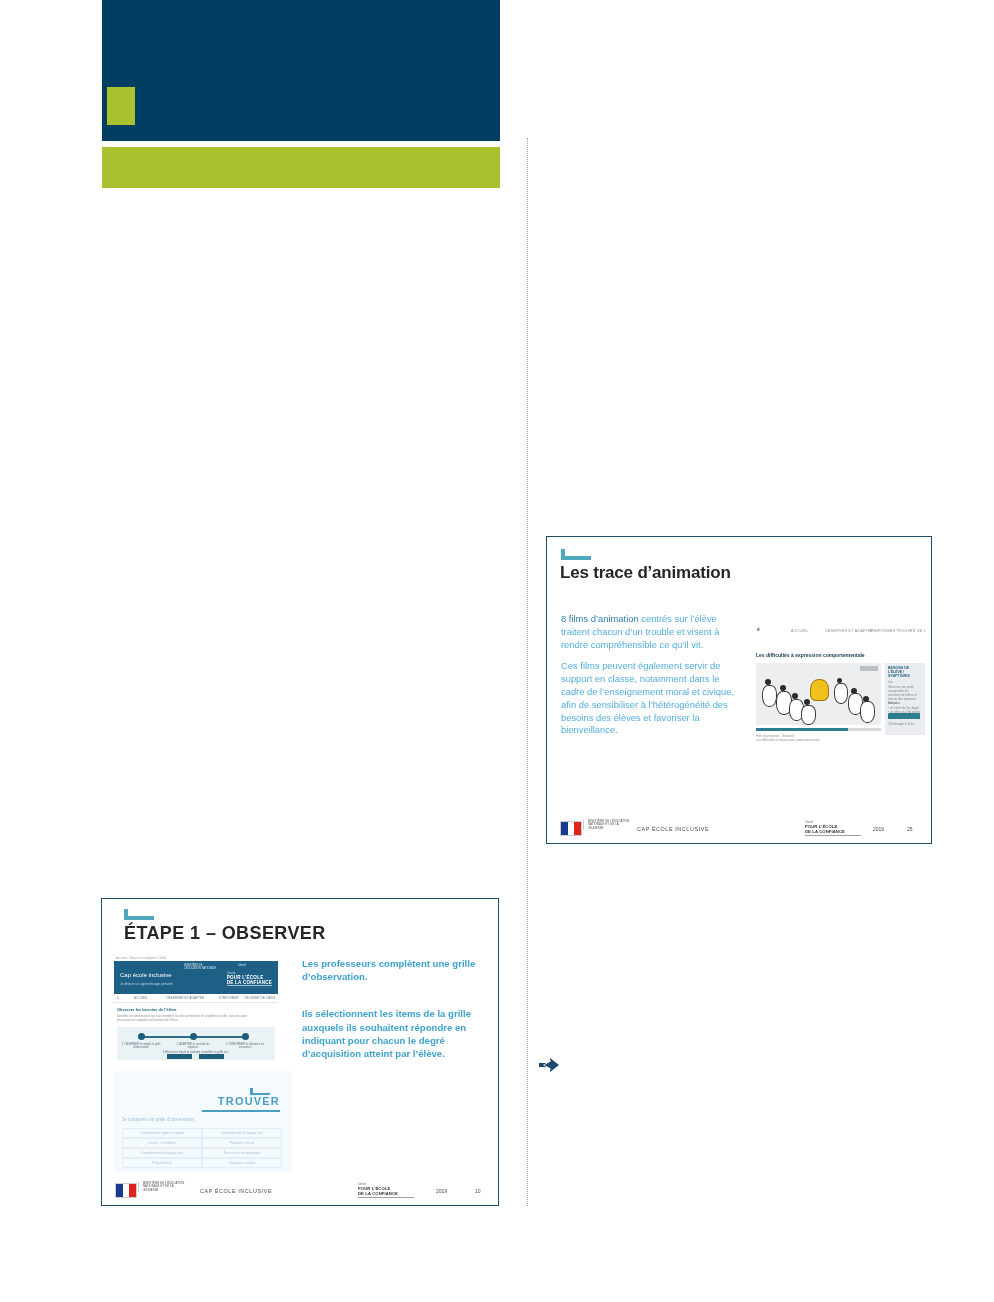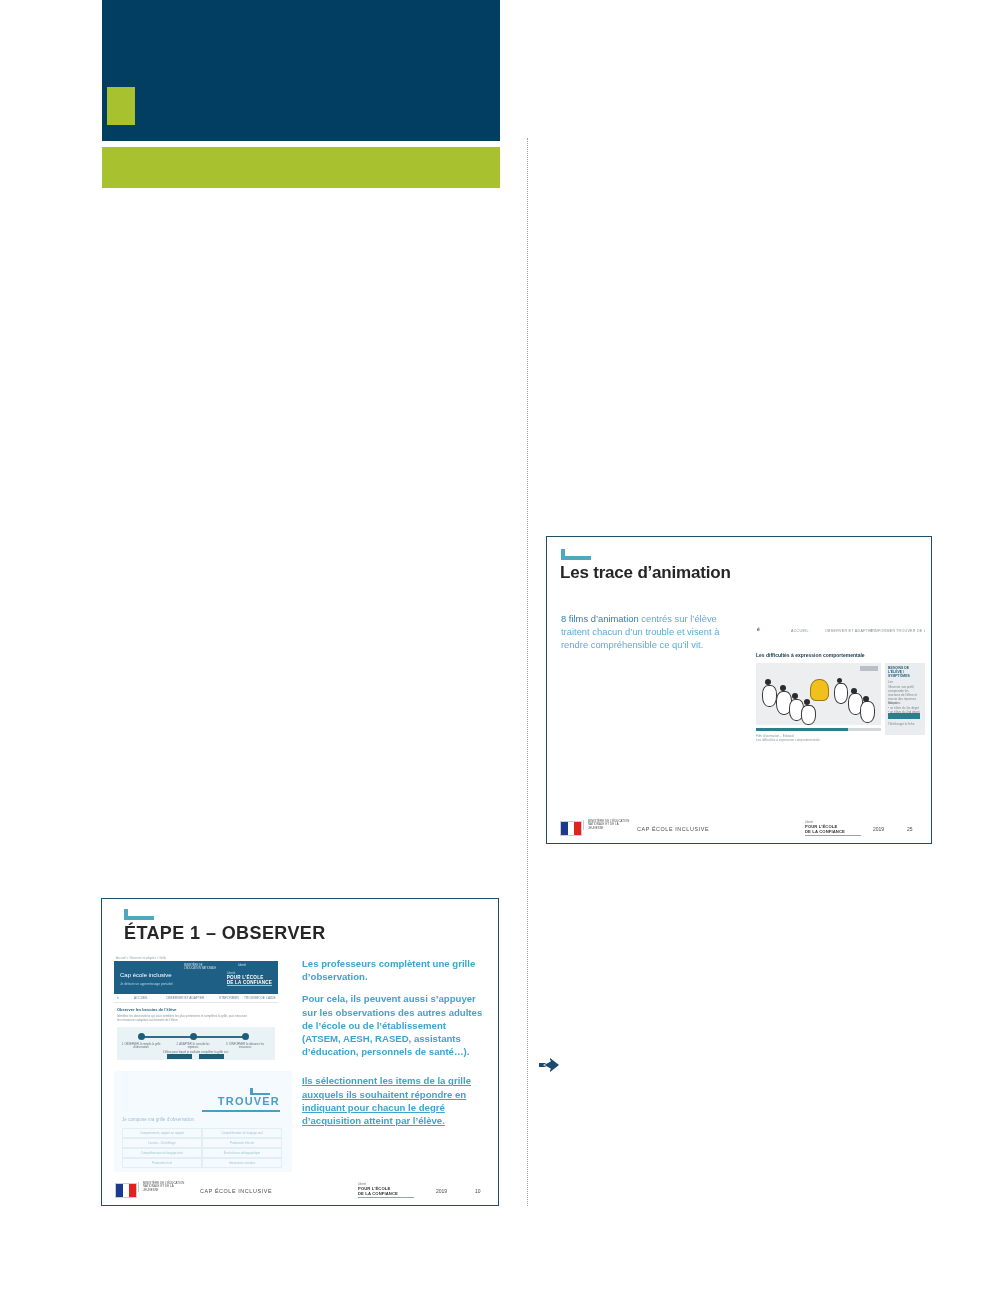--- a/index.html
+++ b/index.html
@@ -175,21 +175,21 @@
 
   #etape-body {
     position: absolute;
     left: 200px; top: 58px; width: 185px;
     color: #3fa3cf;
     font-size: 9.6px;
     line-height: 13.2px;
     font-weight: bold;
   }
   #etape-body p { margin: 0 0 9px 0; }
-  #etape-body p.gap { margin-top: 16px; text-decoration: underline; }
+  #etape-body p.gap { margin-top: 24px; }
 
   
   #cap-grille {
     position: absolute; left: 12px; top: 56px; width: 178px; height: 107px;
     background: #ffffff; overflow: hidden;
   }
   #cap-grille .crumb {
     position: absolute; left: 2px; top: 1px;
     font-size: 3px; color: #9aa3aa;
   }
@@ -345,20 +345,21 @@
     <div class="tick-mark" id="films-tick">
       <div class="v"></div>
         <div class="h"></div>
     </div>
     <div class="slide-title" id="films-title">Les trace d’animation</div>
 
     <div id="films-body">
       <p>
         <span class="lead">8 films d’animation</span><span> centrés sur l’élève traitent chacun d’un trouble et visent à rendre compréhensible ce qu’il vit.</span>
       </p>
+      <p>Ces films peuvent également servir de support en classe, notamment dans le cadre de l’enseignement moral et civique, afin de sensibiliser à l’hétérogénéité des besoins des élèves et favoriser la bienveillance.</p>
     </div>
 
     <div id="films-capture">
       <div id="fc-nav">
         <span class="logo">é</span>
         <span class="navitem" style="left:38px">ACCUEIL</span>
         <span class="navitem" style="left:72px">OBSERVER ET ADAPTER</span>
         <span class="navitem" style="left:117px">S’INFORMER</span>
         <span class="navitem" style="left:143px">TROUVER DE L’AIDE</span>
       </div>
@@ -429,21 +430,20 @@
   <div class="slide-inner">
 
     <div class="tick-mark" id="etape-tick">
       <div class="v"></div>
         <div class="h"></div>
     </div>
     <div class="slide-title" id="etape-title">ÉTAPE 1 – OBSERVER</div>
 
     <div id="etape-body">
       <p>Les professeurs complètent une grille d’observation.</p>
-      <p>Pour cela, ils peuvent aussi s’appuyer sur les observations des autres adultes de l’école ou de l’établissement (ATSEM, AESH, RASED, assistants d’éducation, personnels de santé…).</p>
       <p class="gap">Ils sélectionnent les items de la grille auxquels ils souhaitent répondre en indiquant pour chacun le degré d’acquisition atteint par l’élève.</p>
     </div>
 
     <div id="cap-grille">
       <div class="crumb">Accueil &gt; Observer et adapter &gt; Grille</div>
 
       <div class="hero">
         <div class="brand">Cap école inclusive</div>
         <div class="sub">Je détecte un apprentissage perturbé</div>
         <div class="marianne" style="left:70px; width:34px;">MINISTÈRE DE L’ÉDUCATION NATIONALE</div>

